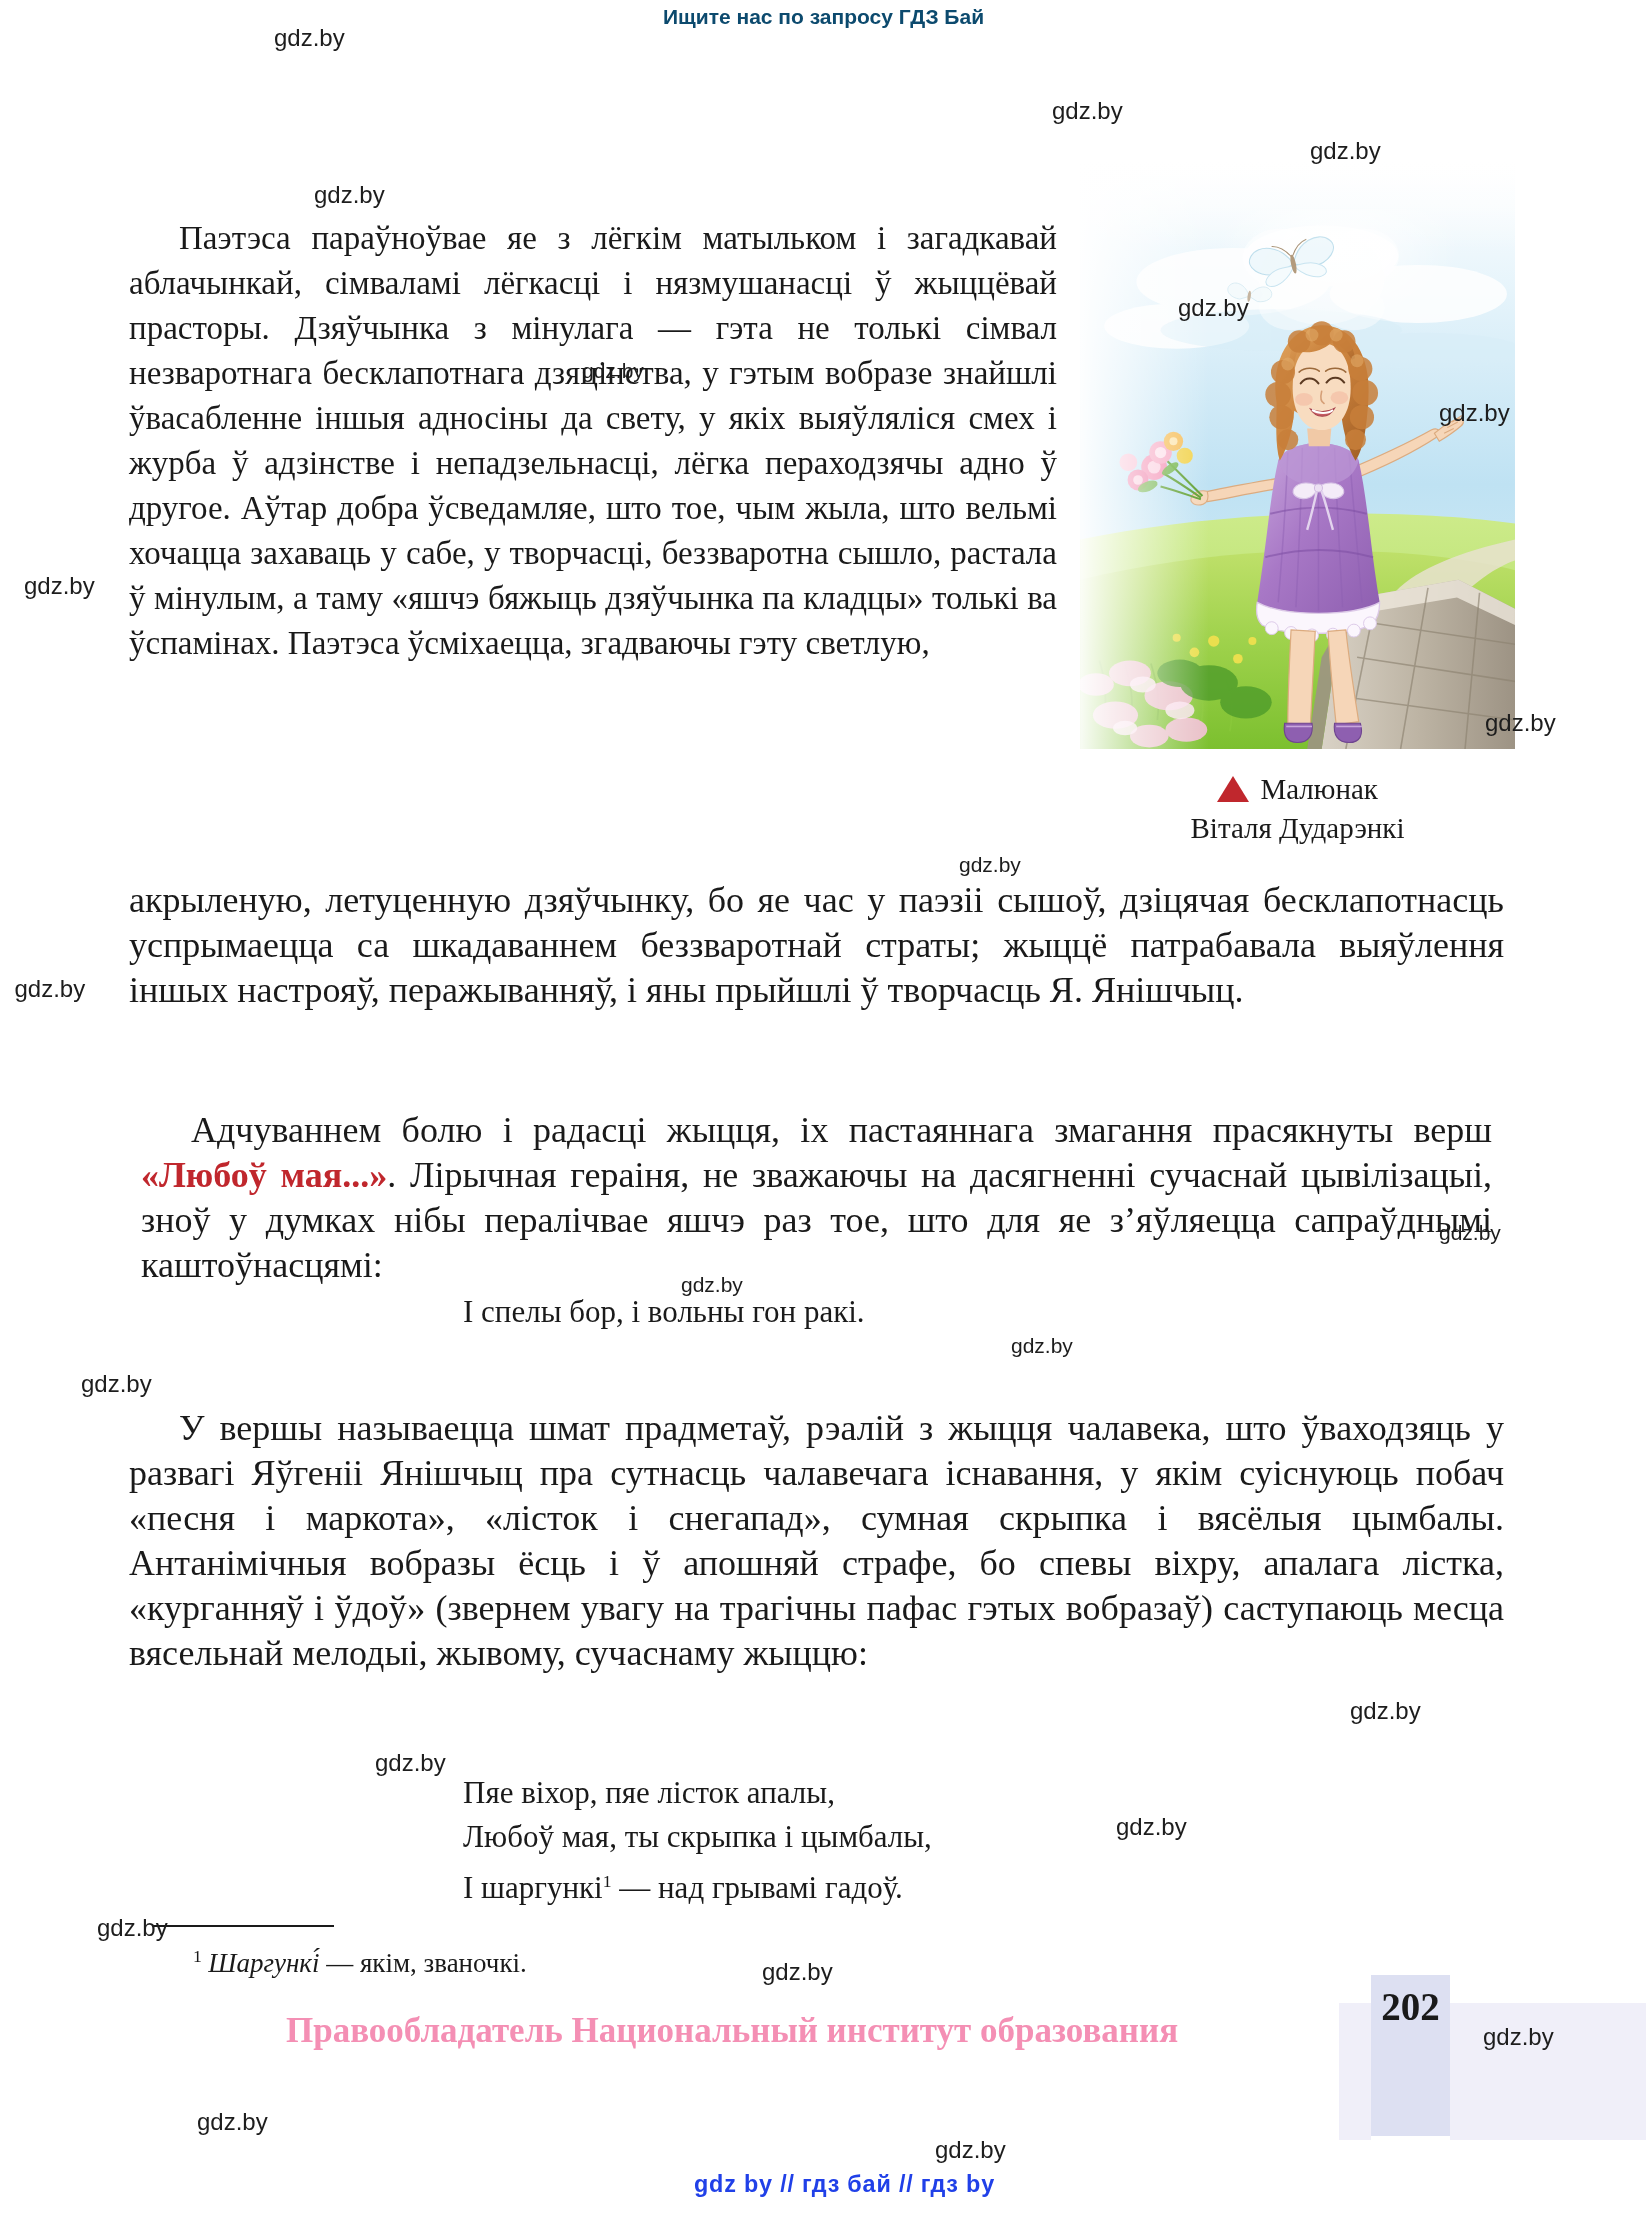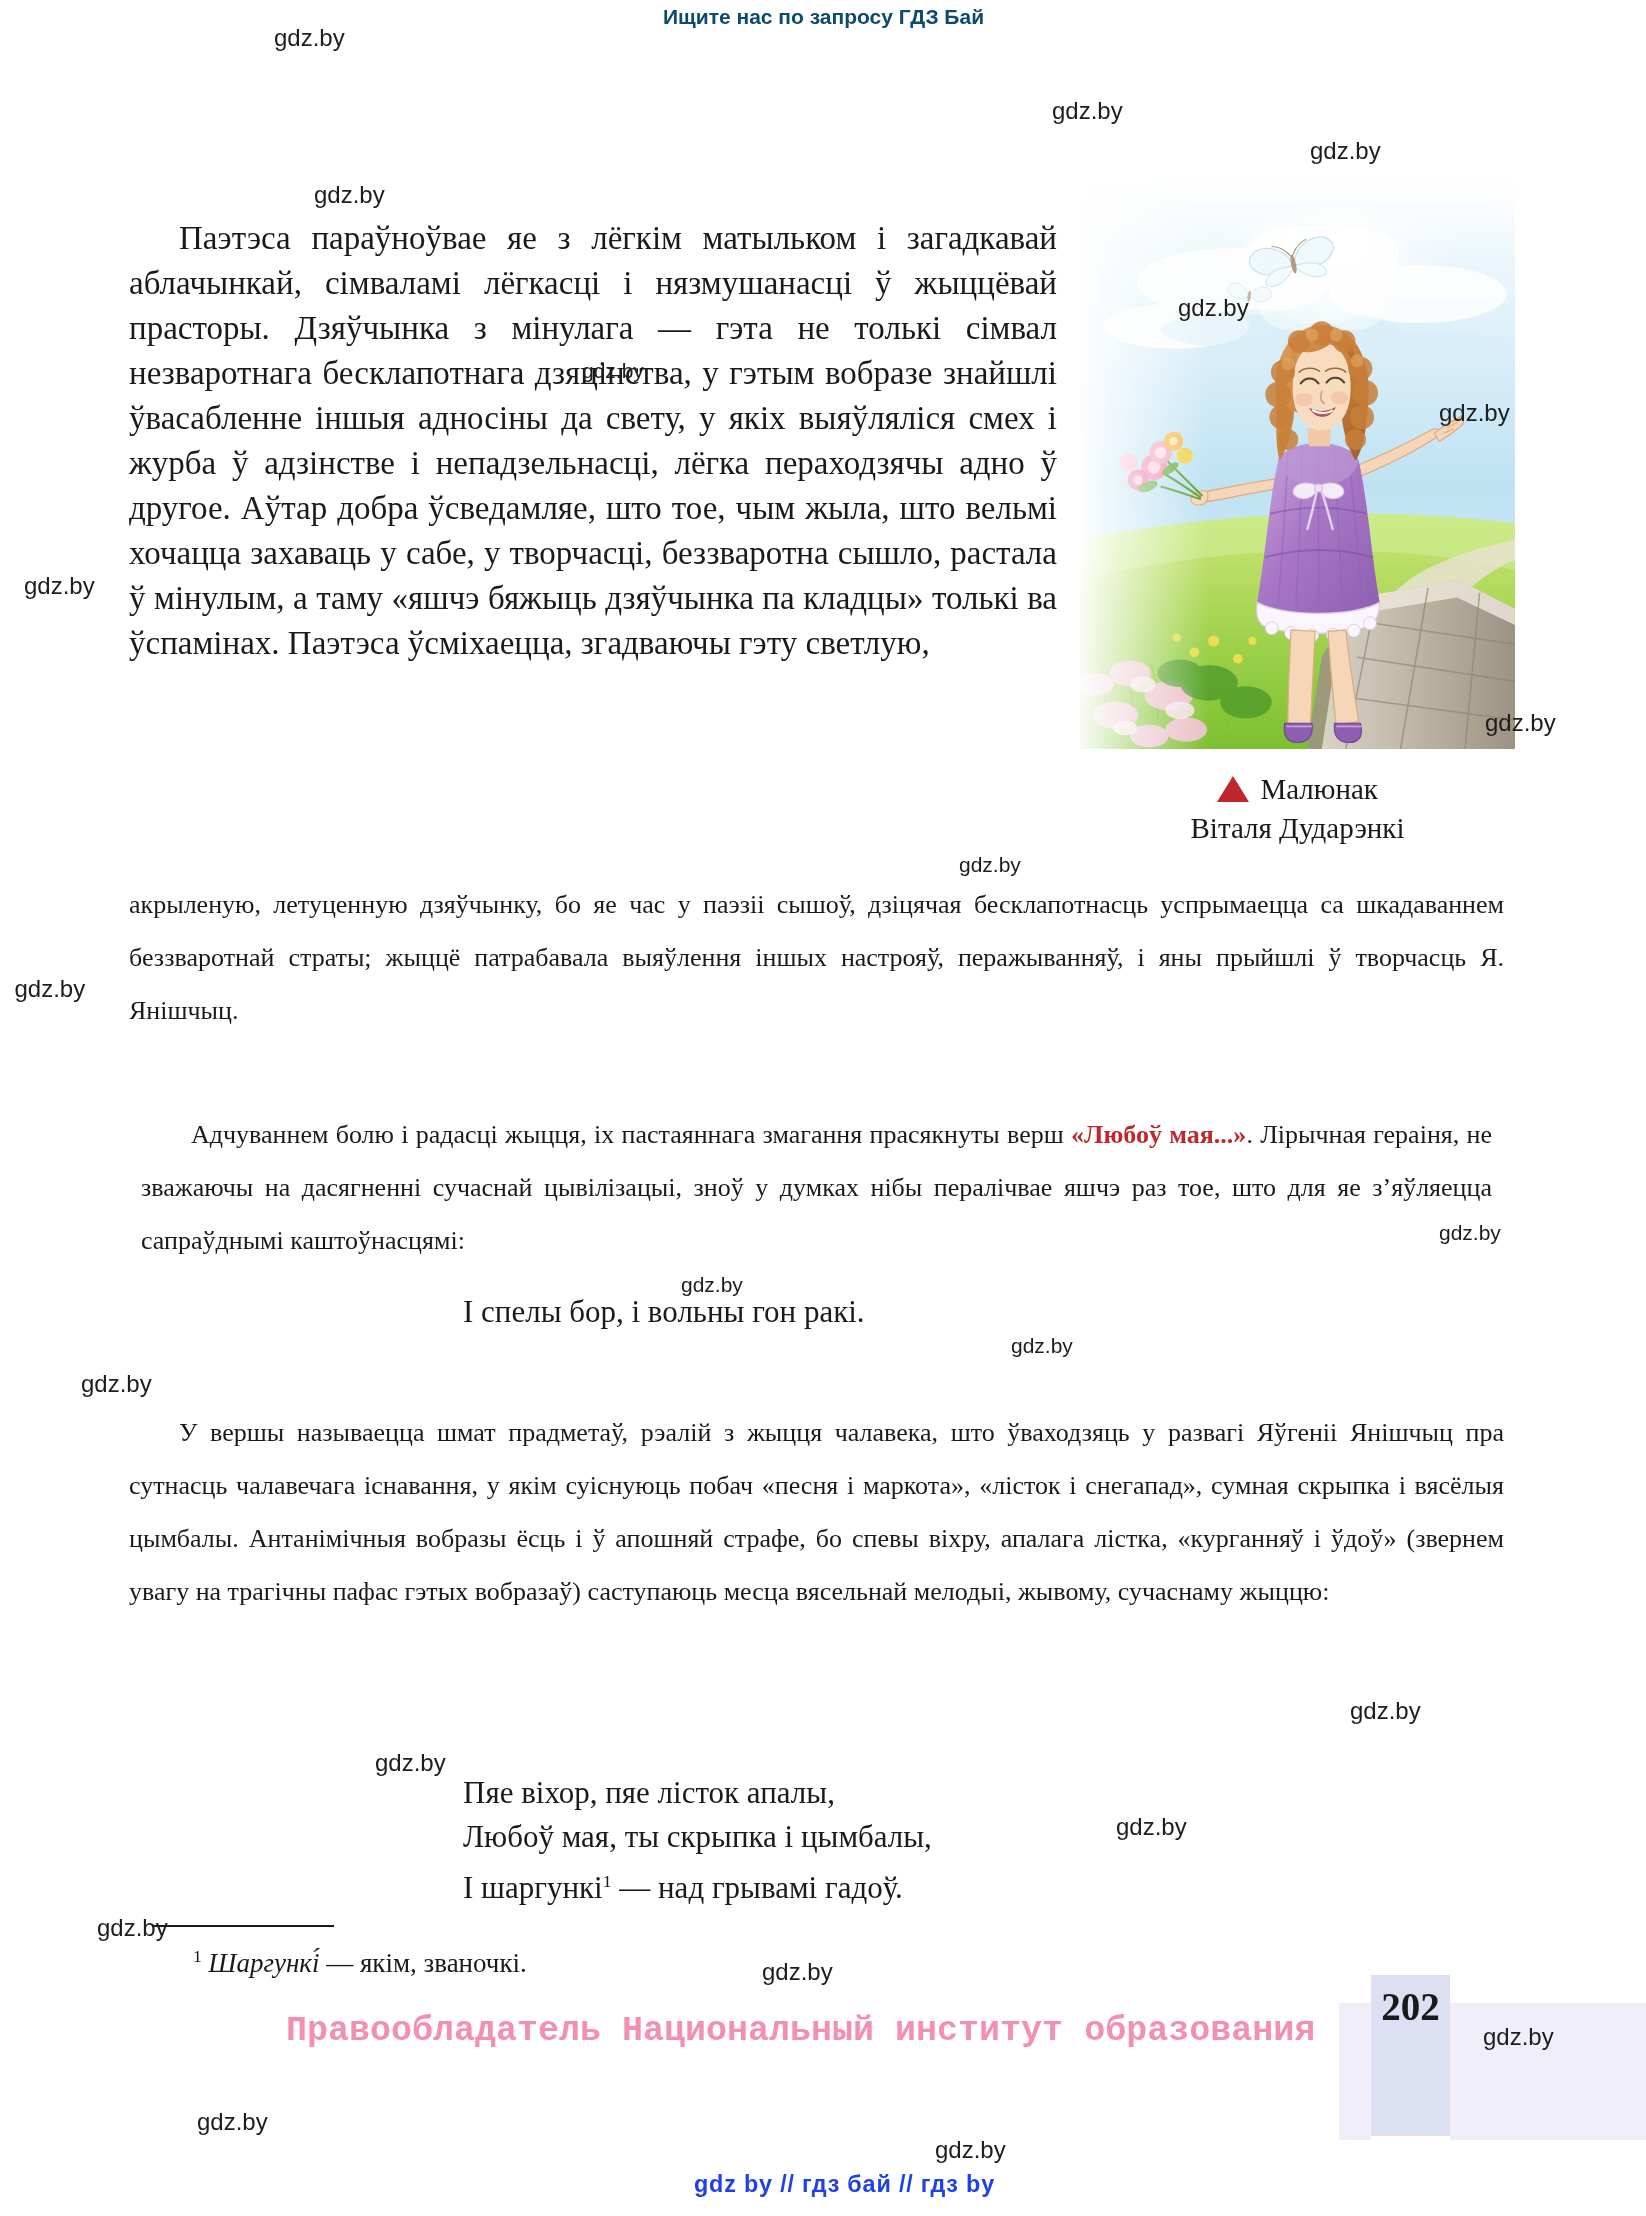--- a/index.html
+++ b/index.html
@@ -49,21 +49,21 @@
     color: #2040e8;
     letter-spacing: 0.8px;
     z-index: 9;
     white-space: nowrap;
     padding-left: 42px;
   }
   .wm-pink {
     position: absolute;
     left: 286px;
     top: 2011px;
-    font-family: Liberation Mono, monospace;
+    font-family: Liberation Serif, serif;
     font-size: 35px;
     font-weight: 700;
     color: #f48fb4;
     white-space: nowrap;
     z-index: 9;
   }
 
   
   .page {
     position: absolute;
@@ -80,22 +80,22 @@
     line-height: 45px;
     text-align: justify;
     text-justify: inter-word;
   }
   .col-text .indent { text-indent: 50px; }
 
   .full-text {
     position: absolute;
     left: 129px;
     width: 1375px;
-    font-size: 26px;
-    line-height: 53px;
+    font-size: 36px;
+    line-height: 45px;
     text-align: justify;
   }
   .full-text .indent { text-indent: 50px; }
 
   #para-1-tail { top: 878px; }
   #para-2      { top: 1096px; }
   #para-3      { top: 1406px; }
 
   .quote-block {
     position: absolute;

